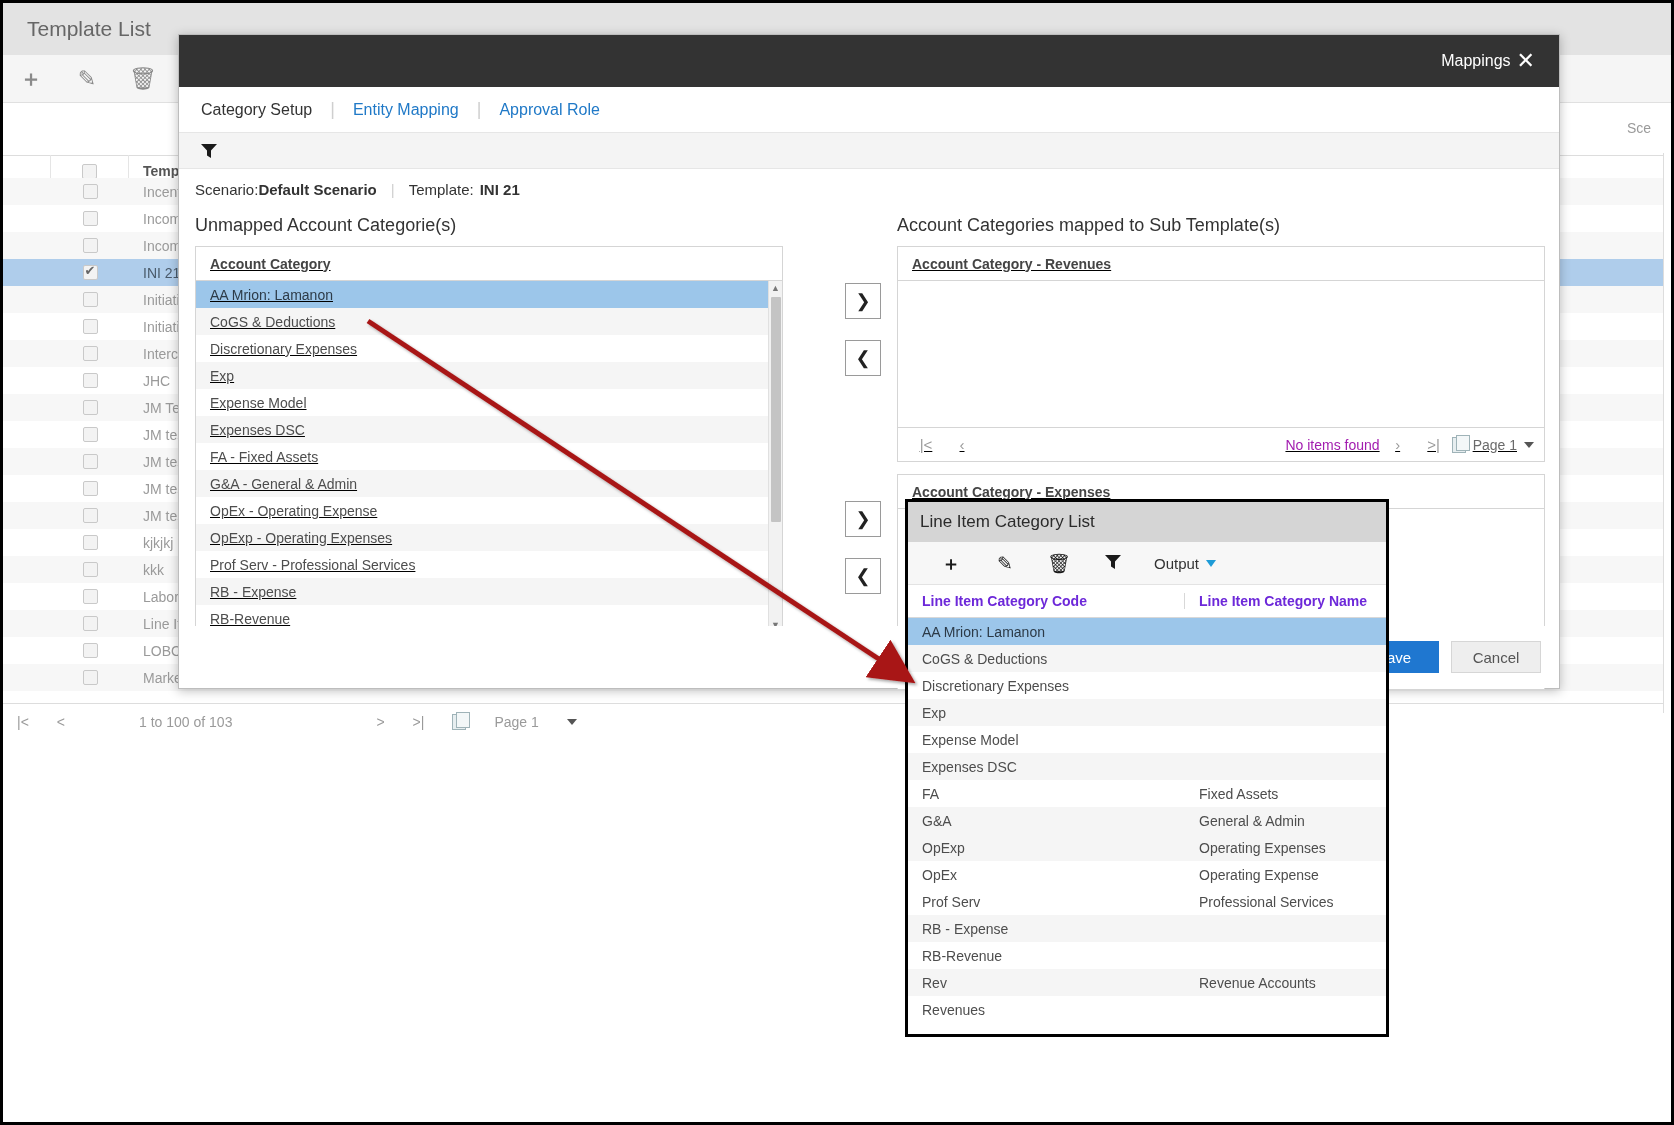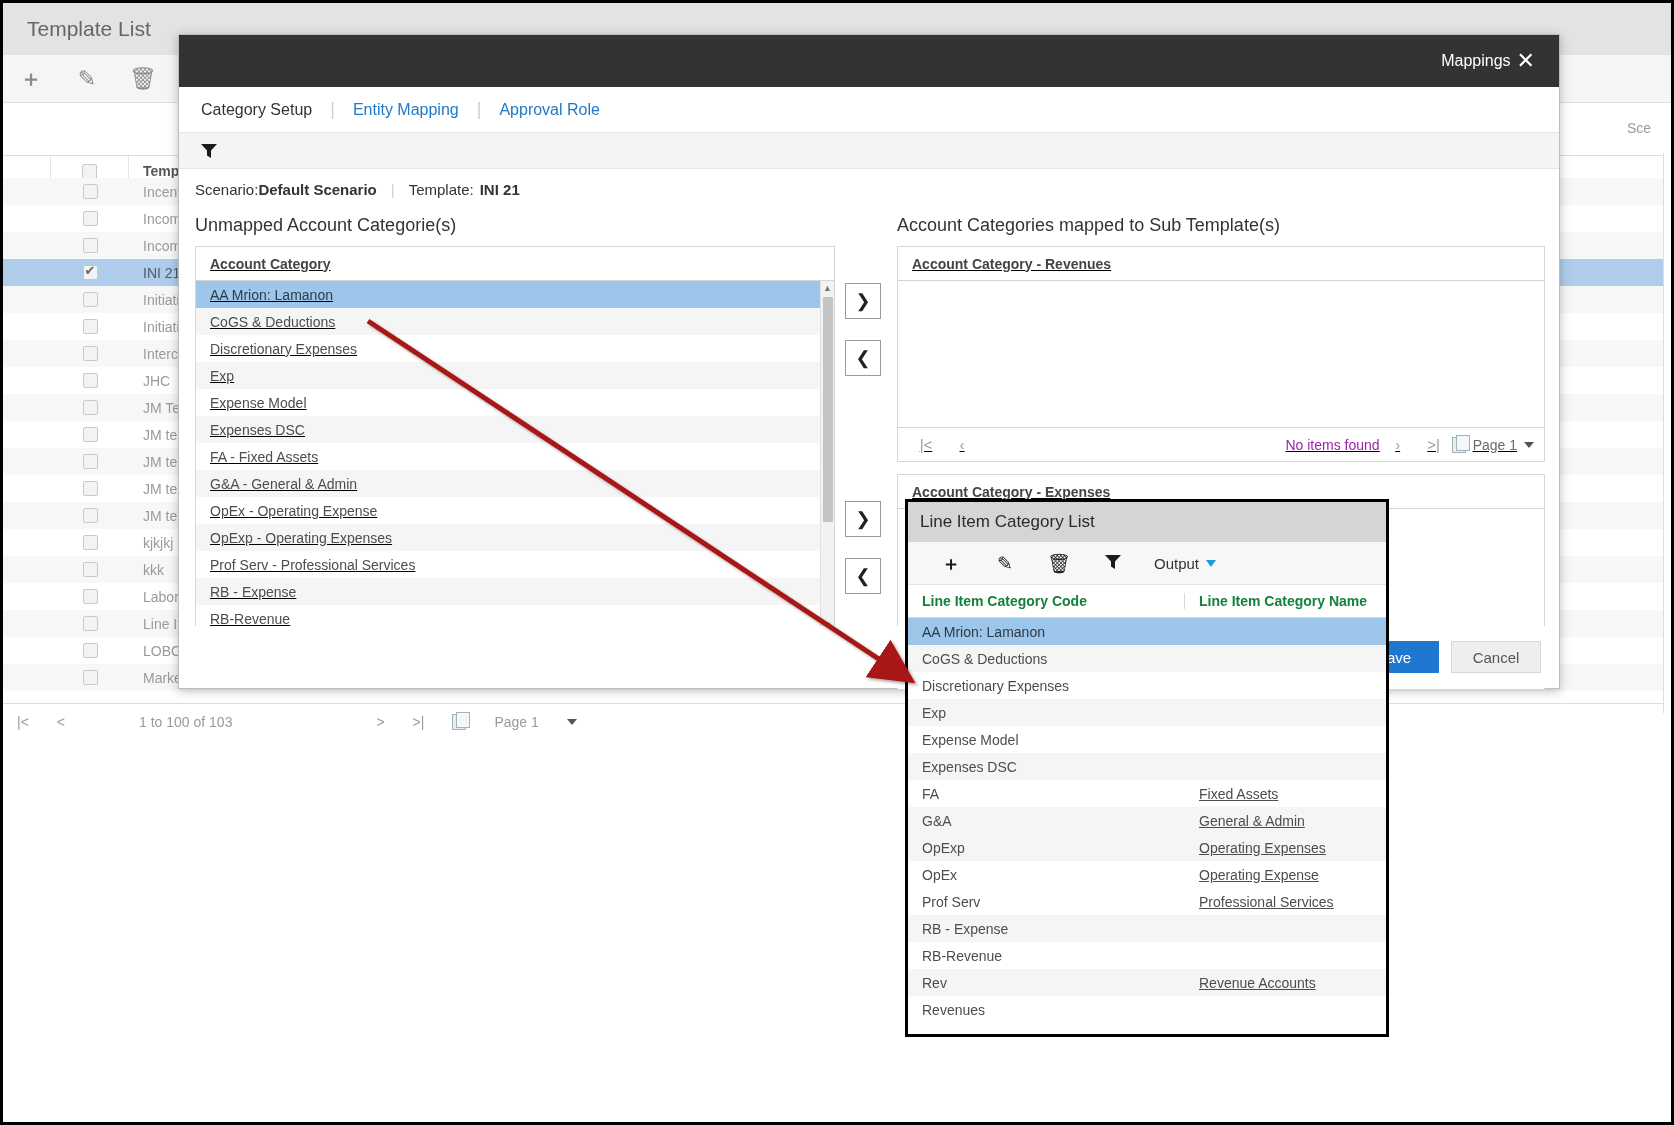--- a/index.html
+++ b/index.html
@@ -163,21 +163,21 @@
 
   .panes {
     position: relative;
     height: 460px;
   }
   .pane-title {
     font-size: 18px; color: #333;
     padding: 6px 0 10px 0;
   }
   .pane-left {
-    position: absolute; left: 16px; top: 0; width: 640px;
+    position: absolute; left: 16px; top: 0; width: 588px;
   }
   .pane-right {
     position: absolute; left: 718px; top: 0; width: 648px;
   }
   .grid-box {
     border: 1px solid #d5d5d5;
     background: #ffffff;
     text-decoration: underline;
   }
   .grid-head {
@@ -314,35 +314,35 @@
   .caret-blue {
     width: 0; height: 0;
     border-left: 5px solid transparent;
     border-right: 5px solid transparent;
     border-top: 7px solid #1e9bd7;
   }
   .licl-colhead {
     height: 33px;
     display: flex; align-items: center;
     border-bottom: 1px solid #d8d8d8;
-    font-size: 14px; font-weight: bold; color: #15803d;
+    font-size: 14px; font-weight: bold; color: #6d28d9;
     background: #ffffff;
   }
   .licl-colhead .ch1 { width: 277px; padding-left: 14px; border-right: 1px solid #d8d8d8; }
   .licl-colhead .ch2 { flex: 1; padding-left: 14px; }
   .licl-row {
     height: 27px;
     display: flex; align-items: center;
     font-size: 14px; color: #4d4d4d;
     background: #ffffff;
   }
   .licl-row.alt { background: #f5f5f5; }
   .licl-row.sel { background: #9cc6ea; color: #2c3a47; }
   .licl-row .c1 { width: 277px; padding-left: 14px; }
-  .licl-row .c2 { flex: 1; padding-left: 14px; text-decoration: underline; }
+  .licl-row .c2 { flex: 1; padding-left: 14px; }
 
   
   .annot-arrow {
     position: absolute; left: 0; top: 0;
     width: 1674px; height: 1125px;
     pointer-events: none;
     z-index: 80;
   }
 
   .plus-ico { font-size: 24px; font-weight: bold; line-height: 1; }

